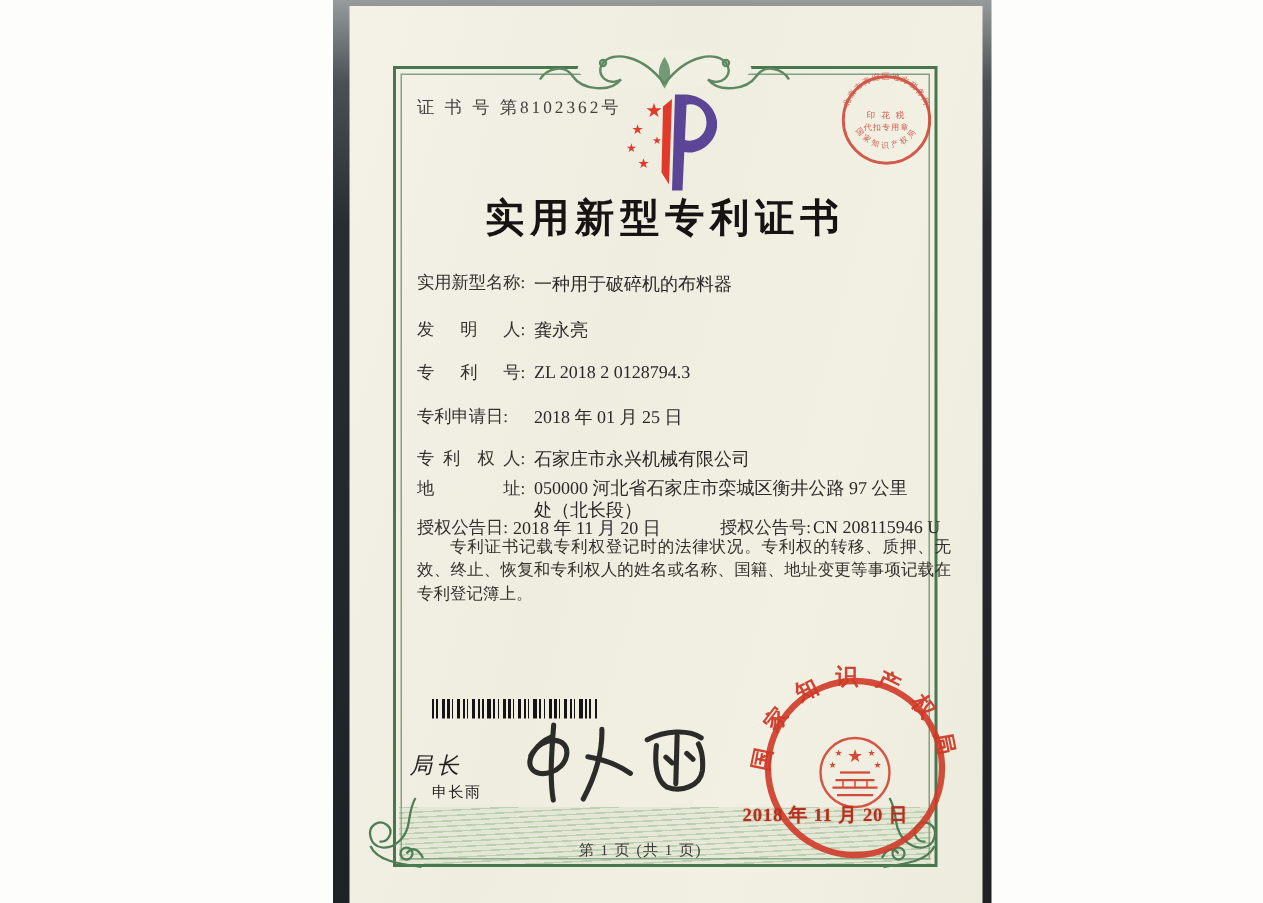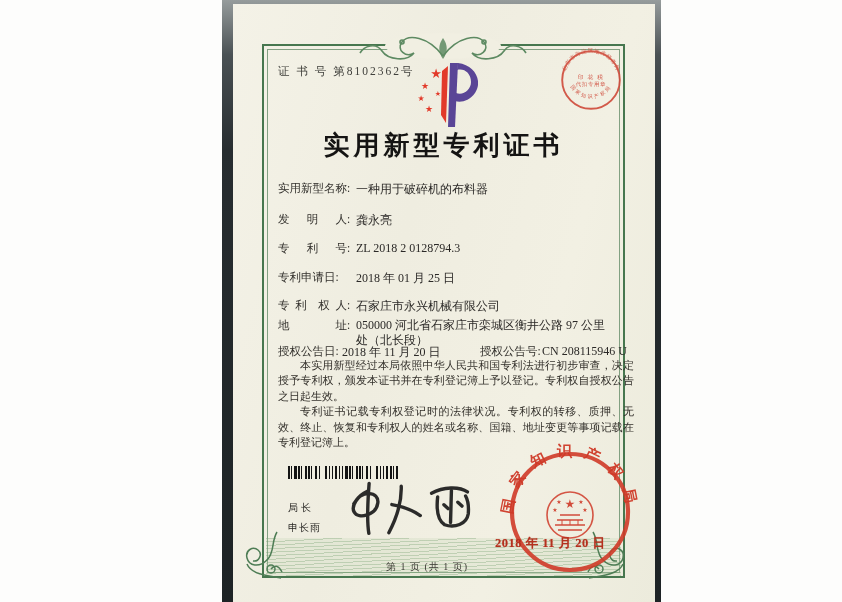--- a/index.html
+++ b/index.html
@@ -49,22 +49,22 @@
   .paras { position:absolute; left:45px; top:354px; width:356px; font-size:11px;
     line-height:15.4px; text-align:justify; color:#33302b; }
   .paras p { text-indent:2em; }
 
   .barcode { position:absolute; left:55px; top:462px; width:110px; height:13px;
     background:repeating-linear-gradient(90deg,
       #141414 0 1.5px, transparent 1.5px 3px,
       #141414 3px 3.8px, transparent 3.8px 6.4px,
       #141414 6.4px 8.6px, transparent 8.6px 10.2px); }
 
-  .director-title { position:absolute; left:55px; top:497px; font-size:10px;
-    letter-spacing:3px; color:#242320; }
+  .director-title { position:absolute; left:40px; top:497px; font-size:15px;
+    letter-spacing:3px; color:#242320;font-style:italic; }
   .director-name  { position:absolute; left:55px; top:517px; font-size:10px;
     letter-spacing:1px; color:#242320; }
 
   .signature { position:absolute; left:105px; top:472px; transform:rotate(-2deg); }
 
   .seal { position:absolute; left:267px; top:438px; }
   .seal-date { position:absolute; left:262px; top:531px; width:140px;
     font-size:12.5px; font-weight:bold; color:#b5301e; letter-spacing:.5px;
     white-space:nowrap; text-shadow:0 0 1px rgba(181,48,30,.5); }
 
@@ -152,21 +152,20 @@
         <span>
           <span class="flabel" style="width:64px;">授权公告日:</span><span class="fvalue">2018 年 11 月 20 日</span>
         </span>
         <span class="second">
           <span class="flabel">授权公告号:</span><span class="fvalue">CN 208115946 U</span>
         </span>
       </div>
     </div>
 
     <div class="paras">
-      <p>本实用新型经过本局依照中华人民共和国专利法进行初步审查，决定授予专利权，颁发本证书并在专利登记簿上予以登记。专利权自授权公告之日起生效。</p>
       <p>专利证书记载专利权登记时的法律状况。专利权的转移、质押、无效、终止、恢复和专利权人的姓名或名称、国籍、地址变更等事项记载在专利登记簿上。</p>
     </div>
 
     <div class="barcode"></div>
 
     <div class="director-title">局长</div>
     <div class="director-name">申长雨</div>
 
     <svg class="signature" width="140" height="64" viewBox="0 0 140 64">
       <g stroke="#1b1b1b" stroke-width="3.4" stroke-linecap="round" fill="none" opacity=".92">

